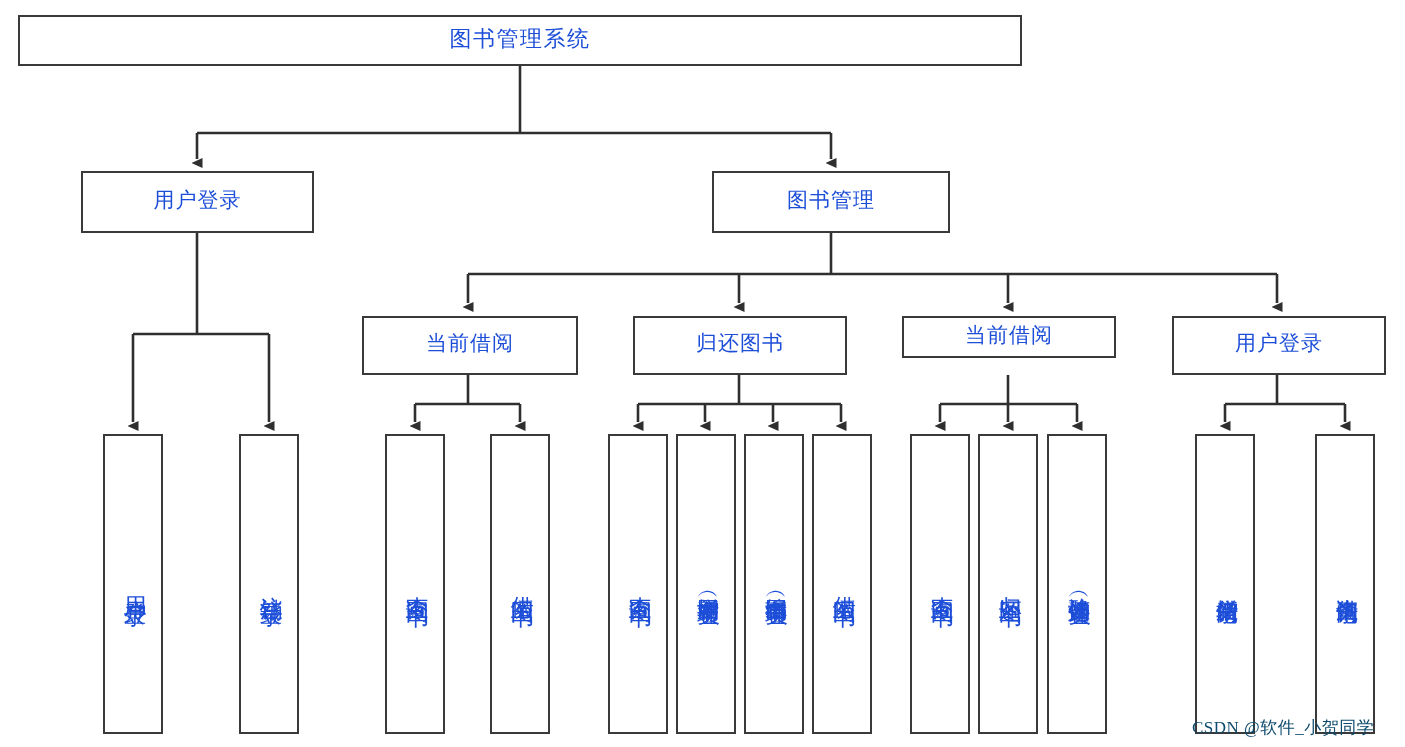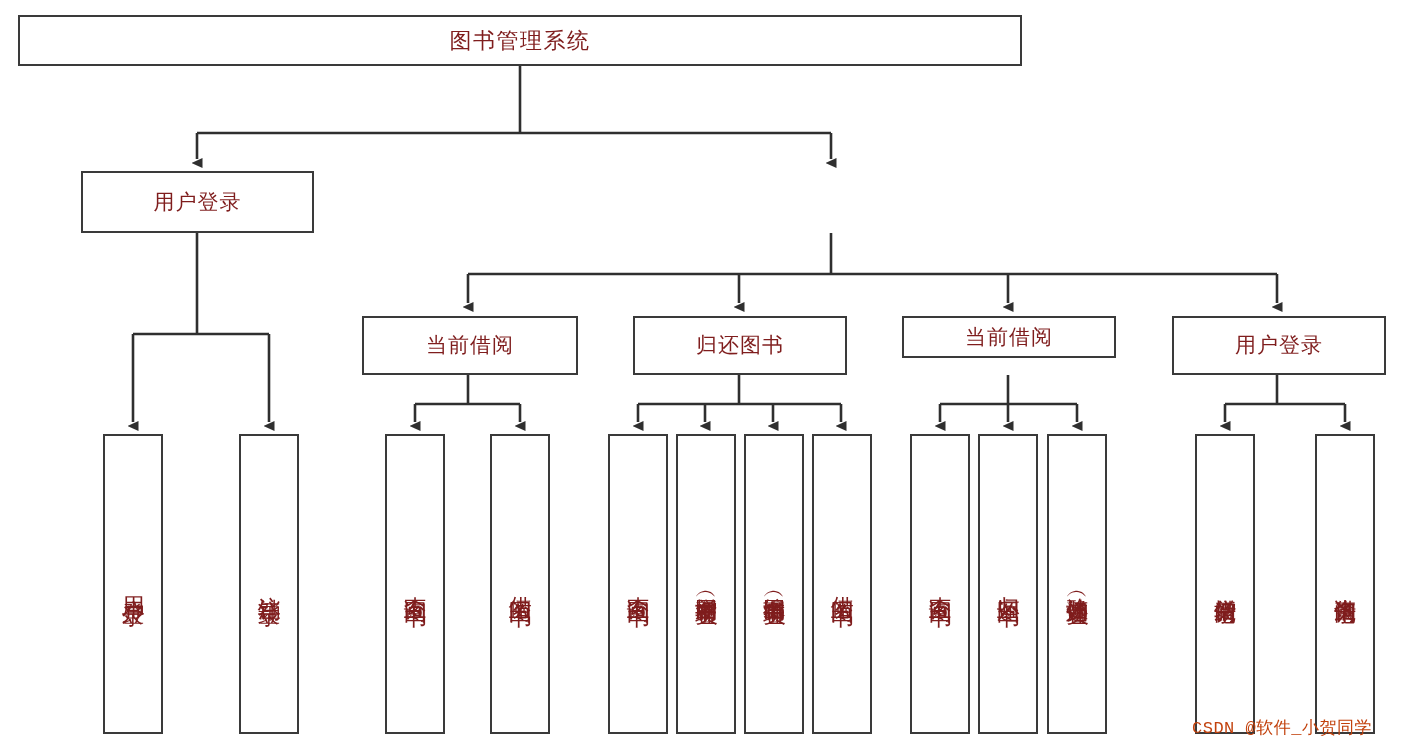--- a/index.html
+++ b/index.html
@@ -34,21 +34,22 @@
     display: flex;
     align-items: center;
     justify-content: center;
     color: #3b3b3b;
   }
   .node .label {
     display: block;
     text-align: center;
     line-height: 1.18;
     white-space: nowrap;
-    color: #7f1d1d;
+    color: #1d4ed8;
+    font-family: Liberation Mono, monospace;
   }
   
   .node.horiz .label {
     font-size: 21px;
     letter-spacing: 1px;
   }
   .node.root .label {
     font-size: 22px;
     letter-spacing: 1.5px;
   }
@@ -65,25 +66,25 @@
     line-height: 1.02;
     letter-spacing: 3px;
     white-space: nowrap;
   }
   .node.vert.tall .label {
     font-size: 22px;
     letter-spacing: 1px;
   }
   .watermark {
     position: absolute;
-    color: #c2410c;
+    color: #0c4a6e;
     font-size: 17px;
     white-space: nowrap;
     letter-spacing: 0.5px;
-    font-family: Liberation Mono, monospace;
+    font-family: Liberation Serif, serif;
   }
 </style>
 </head>
 <body>
 
 <div id="canvas">
 
   <svg id="wires" viewBox="0 0 1405 747">
     <defs>
       <marker id="arrow" markerWidth="10" markerHeight="11" refX="1" refY="5.5" orient="auto" markerUnits="userSpaceOnUse">
@@ -135,20 +136,23 @@
   </svg>
 
   <div class="node horiz root" style="left:18px; top:15px; width:1004px; height:51px;">
     <span class="label">图书管理系统</span>
   </div>
 
   <div class="node horiz" style="left:81px; top:171px; width:233px; height:62px;">
     <span class="label">用户登录</span>
   </div>
 
+  <div class="node horiz" style="left:712px; top:171px; width:238px; height:62px;">
+    <span class="label">图书管理</span>
+  </div>
 
   <div class="node horiz" style="left:362px; top:316px; width:216px; height:59px;">
     <span class="label">当前借阅</span>
   </div>
 
   <div class="node horiz" style="left:633px; top:316px; width:214px; height:59px;">
     <span class="label">归还图书</span>
   </div>
 
   <div class="node horiz" style="left:902px; top:316px; width:214px; height:42px;">

